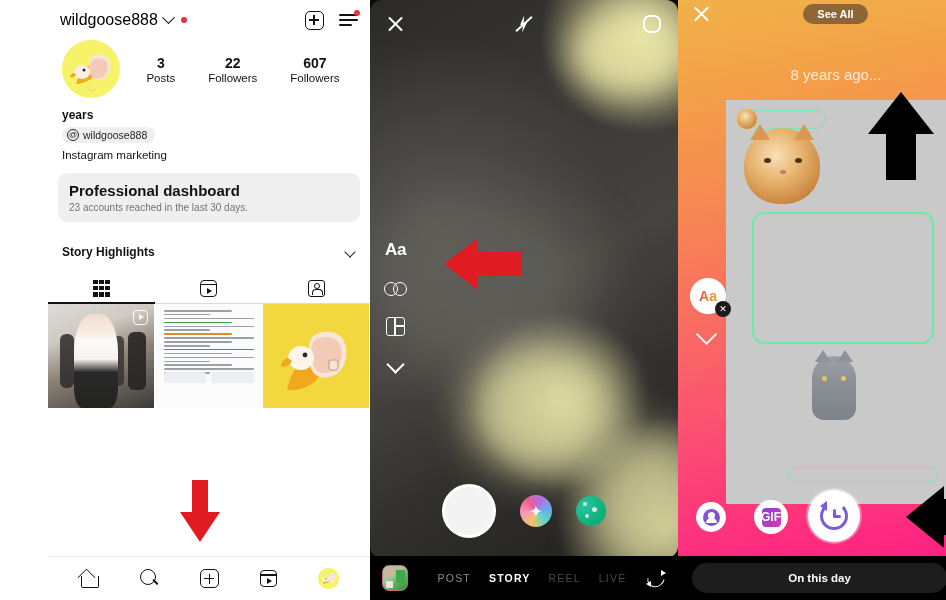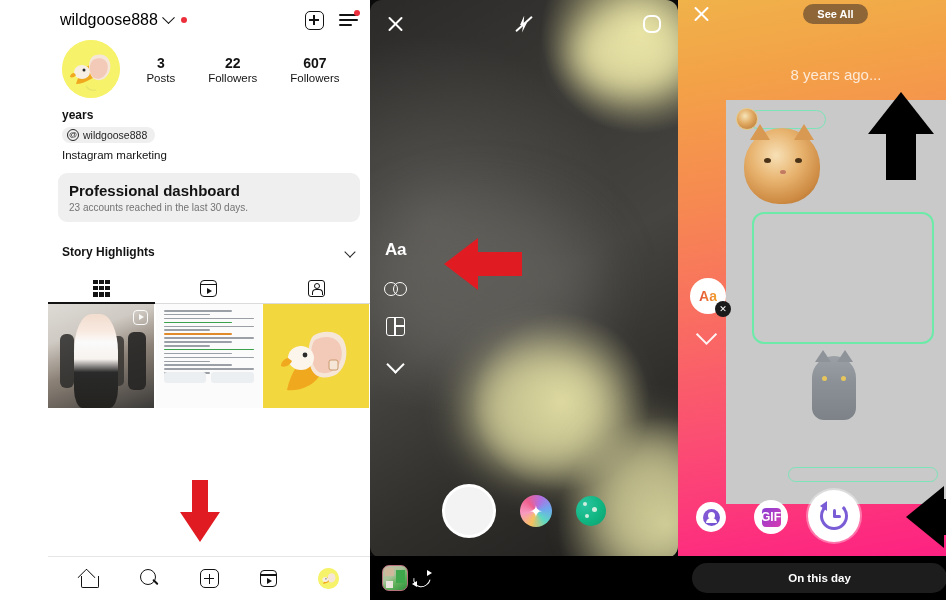--- a/index.html
+++ b/index.html
@@ -581,20 +581,26 @@
           <span class="sp3"></span>
       </div>
     </div>
 
     <div class="cam-bottom">
       <div class="gallery-thumb">
         <span class="g1"></span>
           <span class="g2"></span>
           <span class="g3"></span>
       </div>
+      <div class="modes">
+        <div class="mode">POST</div>
+        <div class="mode active">STORY</div>
+        <div class="mode dim">REEL</div>
+        <div class="mode dim">LIVE</div>
+      </div>
       <div class="flip-ico">
         <span class="t1"></span>
           <span class="t2"></span>
       </div>
     </div>
   </div>
 
   <div class="panel-mem">
 
     <div class="mem-top">

